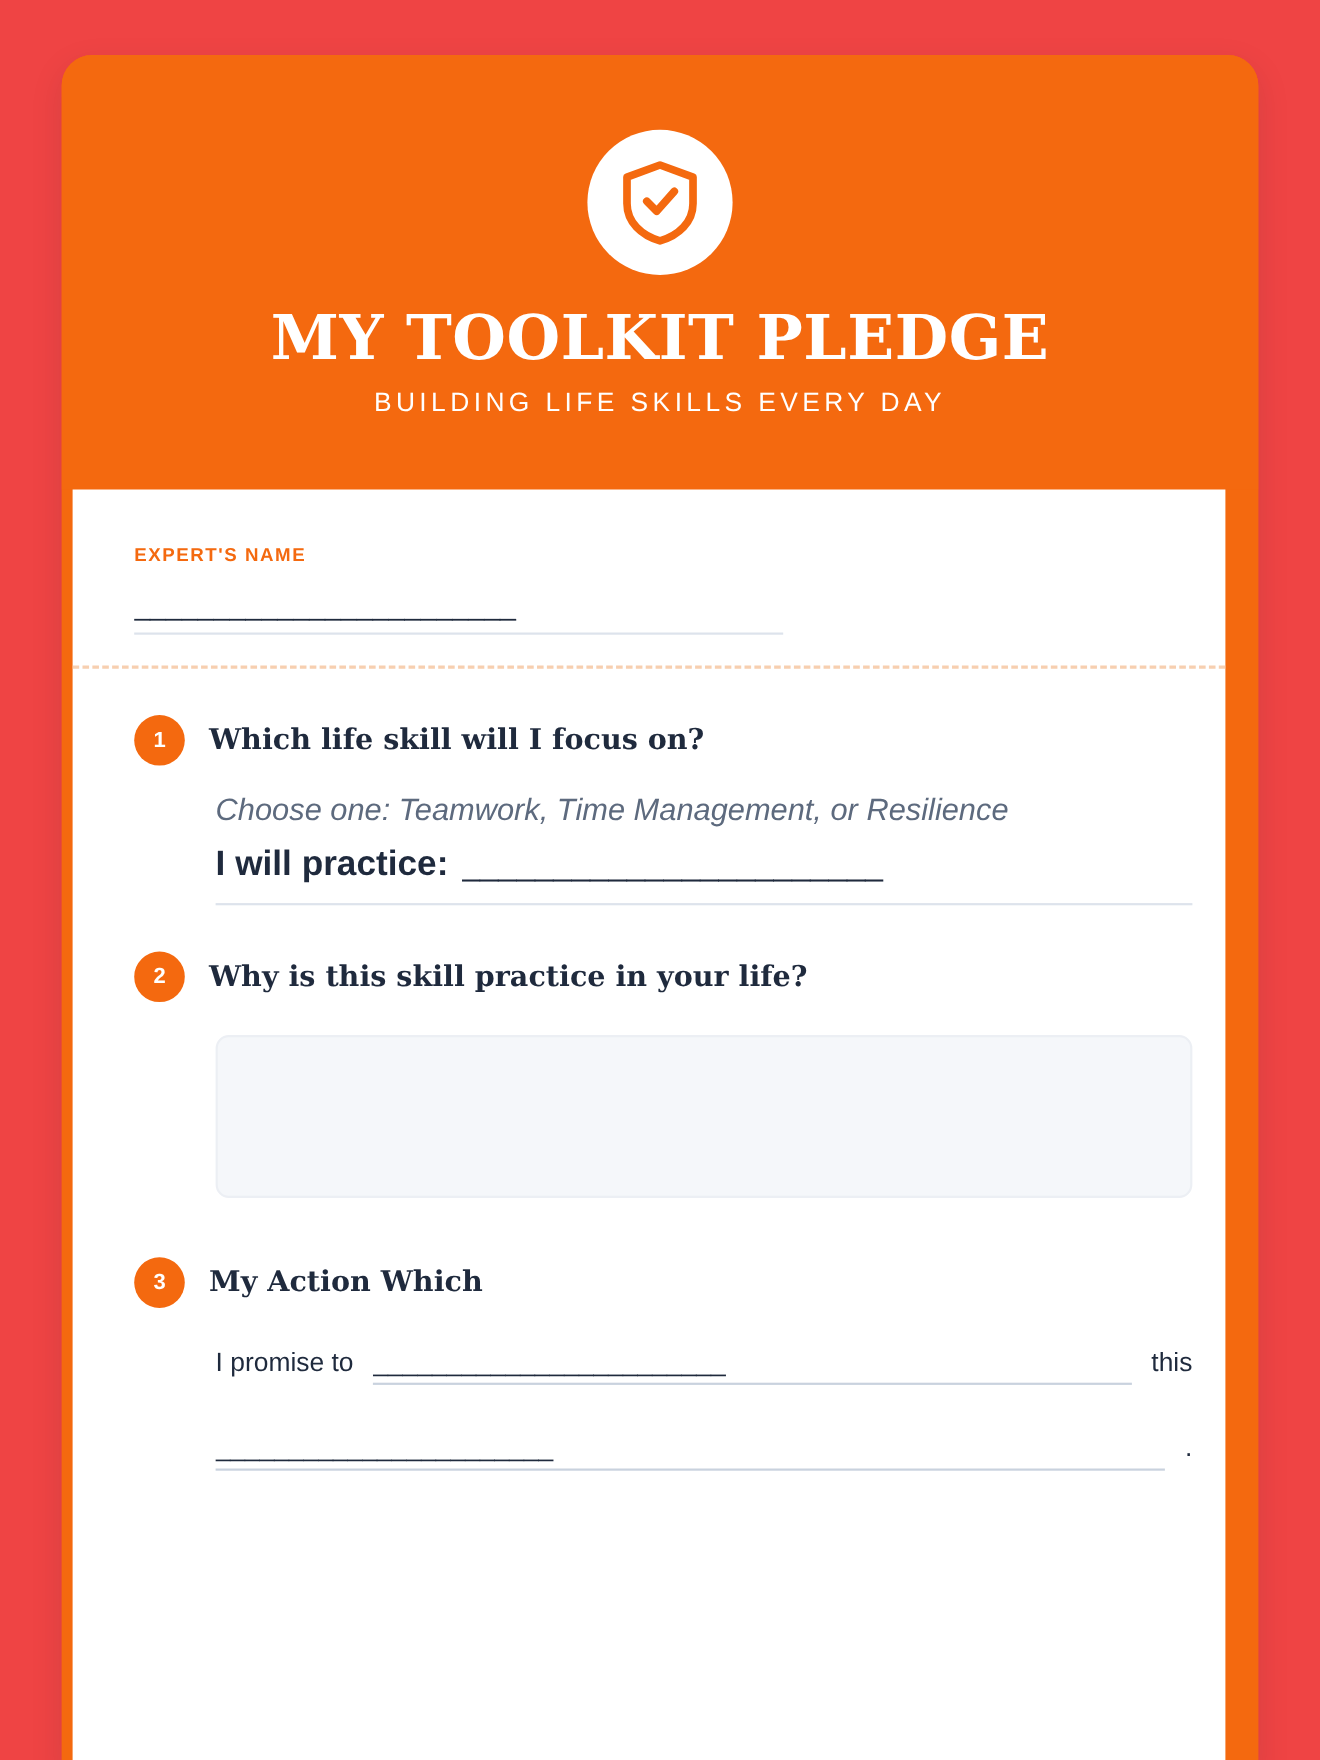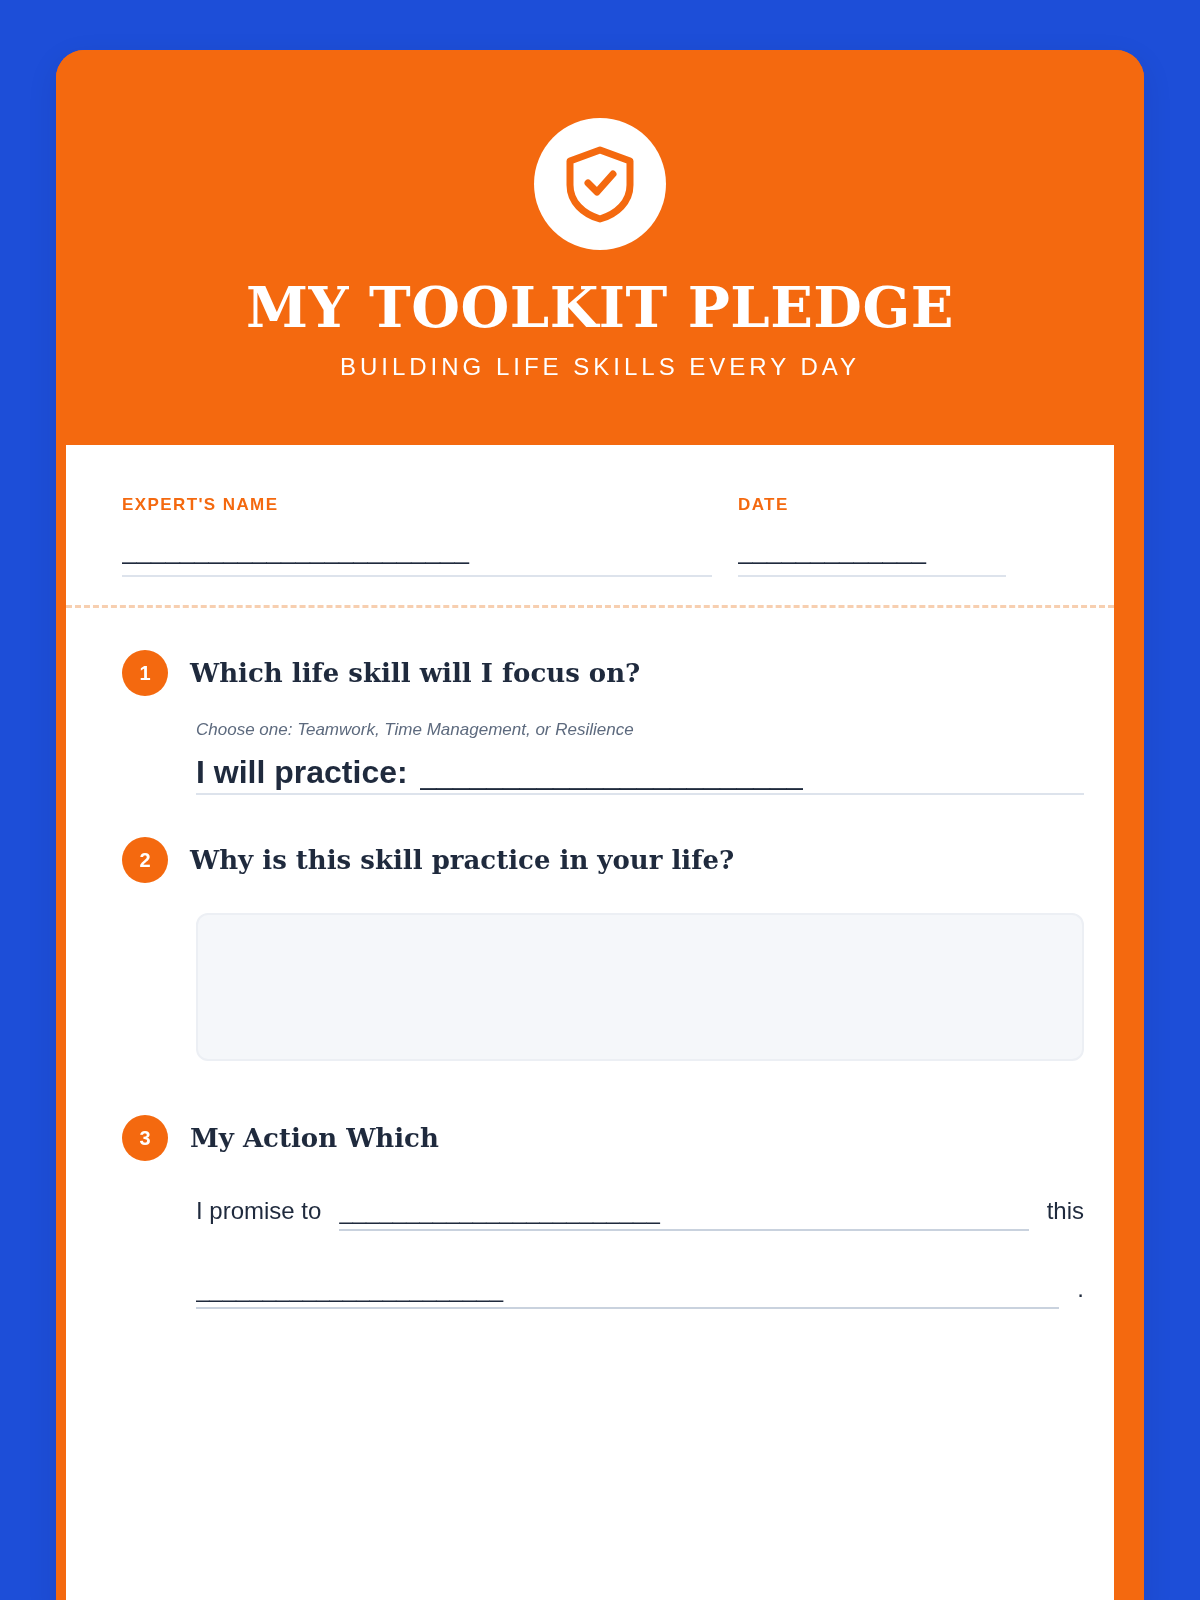--- a/index.html
+++ b/index.html
@@ -10,21 +10,21 @@
     height: 1600px;
     background: #f4f6f8;
     font-family: "Liberation Sans", sans-serif;
     overflow: hidden;
   }
 
   .page-wrap {
     position: relative;
     width: 1200px;
     height: 1600px;
-    background: #1d4ed8;
+    background: #ef4444;
   }
 
   
   .sheet {
     position: absolute;
     left: 56px;
     top: 50px;
     width: 1088px;
     height: 1560px;
     background: #f4690f;
@@ -145,31 +145,31 @@
   }
   .q-text {
     font-family: "DejaVu Serif", serif;
     font-weight: bold;
     font-size: 26px;
     color: #1f2a3d;
   }
 
   .q-hint {
     margin: 24px 0 0 74px;
-    font-size: 17px;
+    font-size: 28px;
     font-style: italic;
     color: #5d6a7e;
   }
 
   .practice-line {
     margin: 14px 0 0 74px;
     display: flex;
     align-items: flex-end;
     border-bottom: 2px solid #dde3ec;
-    padding-bottom: 2px;
+    padding-bottom: 18px;
     width: 888px;
   }
   .practice-label {
     font-family: "Liberation Sans", sans-serif;
     font-weight: bold;
     font-size: 32px;
     color: #1f2a3d;
     white-space: nowrap;
   }
   .practice-blank {
@@ -242,25 +242,20 @@
     </div>
 
     <div class="body-panel">
 
       <div class="meta-row">
         <div class="meta-field name">
           <div class="meta-label">EXPERT'S NAME</div>
           <div class="meta-blank">________________________</div>
           <div class="meta-underline"></div>
         </div>
-        <div class="meta-field date">
-          <div class="meta-label">DATE</div>
-          <div class="meta-blank">_____________</div>
-          <div class="meta-underline"></div>
-        </div>
       </div>
 
       <div class="dashed-divider"></div>
 
       <div class="question">
         <div class="q-head">
           <div class="q-num">1</div>
           <div class="q-text">Which life skill will I focus on?</div>
         </div>
         <div class="q-hint">Choose one: Teamwork, Time Management, or Resilience</div>

